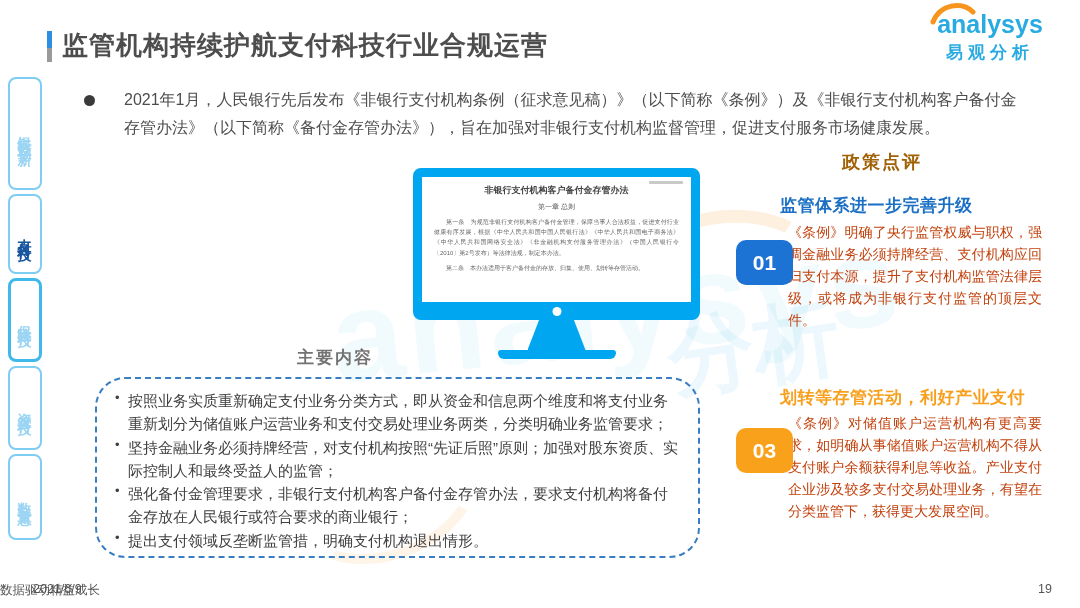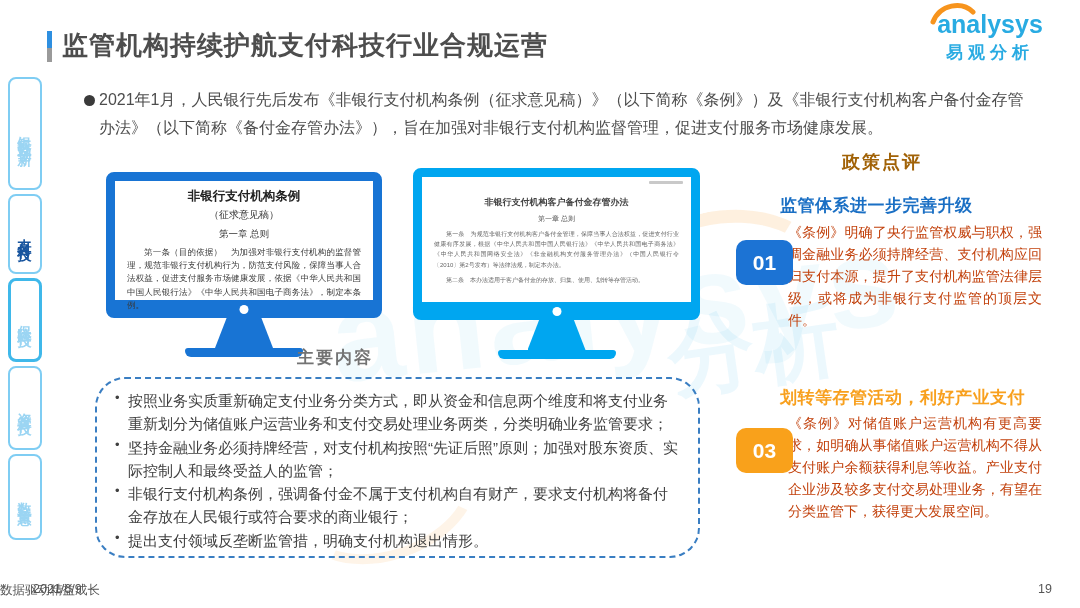--- a/index.html
+++ b/index.html
@@ -29,21 +29,21 @@
   
   .sidebar { left:8px; top:77px; width:34px; display:flex; flex-direction:column; gap:4px; }
   .tab { writing-mode:vertical-rl; text-orientation:upright; width:34px;
     border:2px solid #7fcdf3; border-radius:8px; background:#fff; color:#9bd5f3;
     font-size:14px; font-weight:bold; letter-spacing:3px;
     display:flex; align-items:center; justify-content:center; cursor:pointer; }
   .tab.active { color:#17549e; }
   .tab.thick { border-width:3px; border-color:#3fb8ea; }
 
   
-  .intro { left:84px; top:86px; width:948px; display:flex; gap:4px; }
+  .intro { left:84px; top:86px; width:948px; display:flex; gap:29px; }
   .intro .dot { flex:none; width:11px; height:11px; border-radius:50%; background:#3a3a3a; margin-top:9px; }
   .intro p { font-size:16px; line-height:1.75; color:#4d4d4d; font-weight:500; }
 
   
   .monitor { position:absolute; }
   .m1 { --c:#1874d4; left:106px; top:172px; width:276px; }
   .m2 { --c:#00a6f0; left:413px; top:168px; width:287px; }
   .screen { position:relative; background:#fff; border:9px solid var(--c); border-bottom-width:18px; border-radius:8px; width:100%; }
   .m1 .screen { height:146px; }
   .m2 .screen { height:152px; }
@@ -51,21 +51,21 @@
     width:9px; height:9px; border-radius:50%; background:#fff; }
   .neck { width:58px; height:30px; margin:0 auto; background:var(--c);
     clip-path:polygon(20% 0,80% 0,100% 100%,0% 100%); }
   .base { width:118px; height:9px; margin:0 auto; background:var(--c); border-radius:3px 3px 6px 6px; }
 
   .doc { padding:7px 12px 3px; color:#333; }
   .doc-title1 { text-align:center; font-size:12.5px; font-weight:bold; color:#222; }
   .doc-sub { text-align:center; font-size:10px; margin-top:3px; color:#333; }
   .doc-chapter1 { text-align:center; font-size:9.5px; margin-top:6px; color:#333; }
   .doc-body1 { font-size:8.5px; line-height:1.55; margin-top:5px; text-indent:2em; text-align:justify; color:#3a3a3a; }
-  .doc-title2 { text-align:center; font-size:9px; font-weight:bold; margin-top:12px; color:#444; }
+  .doc-title2 { text-align:center; font-size:9px; font-weight:bold; margin-top:0; color:#444; }
   .doc-chapter2 { text-align:center; font-size:7px; margin-top:5px; color:#555; }
   .doc-body2 { font-size:6px; line-height:1.7; margin-top:5px; text-indent:2em; text-align:justify; color:#666; }
   .doc-stamp { position:absolute; top:4px; right:8px; width:34px; height:3px; background:#c9c9c9; border-radius:1px; }
 
   
   .mc-label { left:265px; top:346px; width:140px; text-align:center; font-size:17px; font-weight:bold; color:#737373; letter-spacing:2px; }
   .mc-box { left:95px; top:377px; width:605px; height:181px; border:2px dashed #3a7ec2; border-radius:30px;
     padding:10px 20px 8px 16px; }
   .mc-box ul { list-style:none; }
   .mc-box li { position:relative; padding-left:15px; font-size:15px; line-height:1.55; color:#404040; font-weight:500; }
@@ -118,53 +118,41 @@
     <div class="tab thick" style="height:84px">保险科技</div>
     <div class="tab" style="height:84px">资管科技</div>
     <div class="tab" style="height:86px">数字普惠</div>
   </div>
 
   <div class="z intro">
     <span class="dot"></span>
     <p>2021年1月，人民银行先后发布《非银行支付机构条例（征求意见稿）》（以下简称《条例》）及《非银行支付机构客户备付金存管办法》（以下简称《备付金存管办法》），旨在加强对非银行支付机构监督管理，促进支付服务市场健康发展。</p>
   </div>
 
-  <div class="monitor m1 z">
-    <div class="screen">
-      <div class="doc">
-        <div class="doc-title1">非银行支付机构条例</div>
-        <div class="doc-sub">（征求意见稿）</div>
-        <div class="doc-chapter1">第一章  总则</div>
-        <div class="doc-body1">第一条（目的依据）　为加强对非银行支付机构的监督管理，规范非银行支付机构行为，防范支付风险，保障当事人合法权益，促进支付服务市场健康发展，依据《中华人民共和国中国人民银行法》《中华人民共和国电子商务法》，制定本条例。</div>
-      </div>
-    </div>
-    <div class="neck"></div>
-    <div class="base"></div>
-  </div>
 
   <div class="monitor m2 z">
     <div class="screen">
       <div class="doc-stamp"></div>
       <div class="doc">
         <div class="doc-title2">非银行支付机构客户备付金存管办法</div>
         <div class="doc-chapter2">第一章  总则</div>
         <div class="doc-body2">第一条　为规范非银行支付机构客户备付金管理，保障当事人合法权益，促进支付行业健康有序发展，根据《中华人民共和国中国人民银行法》《中华人民共和国电子商务法》《中华人民共和国网络安全法》《非金融机构支付服务管理办法》（中国人民银行令〔2010〕第2号发布）等法律法规，制定本办法。</div>
         <div class="doc-body2">第二条　本办法适用于客户备付金的存放、归集、使用、划转等存管活动。</div>
       </div>
     </div>
     <div class="neck"></div>
     <div class="base"></div>
   </div>
 
   <div class="z mc-label">主要内容</div>
   <div class="z mc-box">
     <ul>
       <li>按照业务实质重新确定支付业务分类方式，即从资金和信息两个维度和将支付业务重新划分为储值账户运营业务和支付交易处理业务两类，分类明确业务监管要求；</li>
       <li>坚持金融业务必须持牌经营，对支付机构按照“先证后照”原则；加强对股东资质、实际控制人和最终受益人的监管；</li>
-      <li>非银行支付机构条例，强调备付金不属于支付机构自有财产，要求支付机构将备付金存放在人民银行或符合要求的商业银行；</li>
+      <li>强化备付金管理要求，非银行支付机构客户备付金存管办法，要求支付机构将备付金存放在人民银行或符合要求的商业银行；</li>
       <li>提出支付领域反垄断监管措，明确支付机构退出情形。</li>
     </ul>
   </div>
 
   <div class="z policy-header">政策点评</div>
 
   <div class="z sec-heading blue">监管体系进一步完善升级</div>
   <div class="z sec-body b1">《条例》明确了央行监管权威与职权，强调金融业务必须持牌经营、支付机构应回归支付本源，提升了支付机构监管法律层级，或将成为非银行支付监管的顶层文件。</div>
   <div class="z badge n1">01</div>
 

